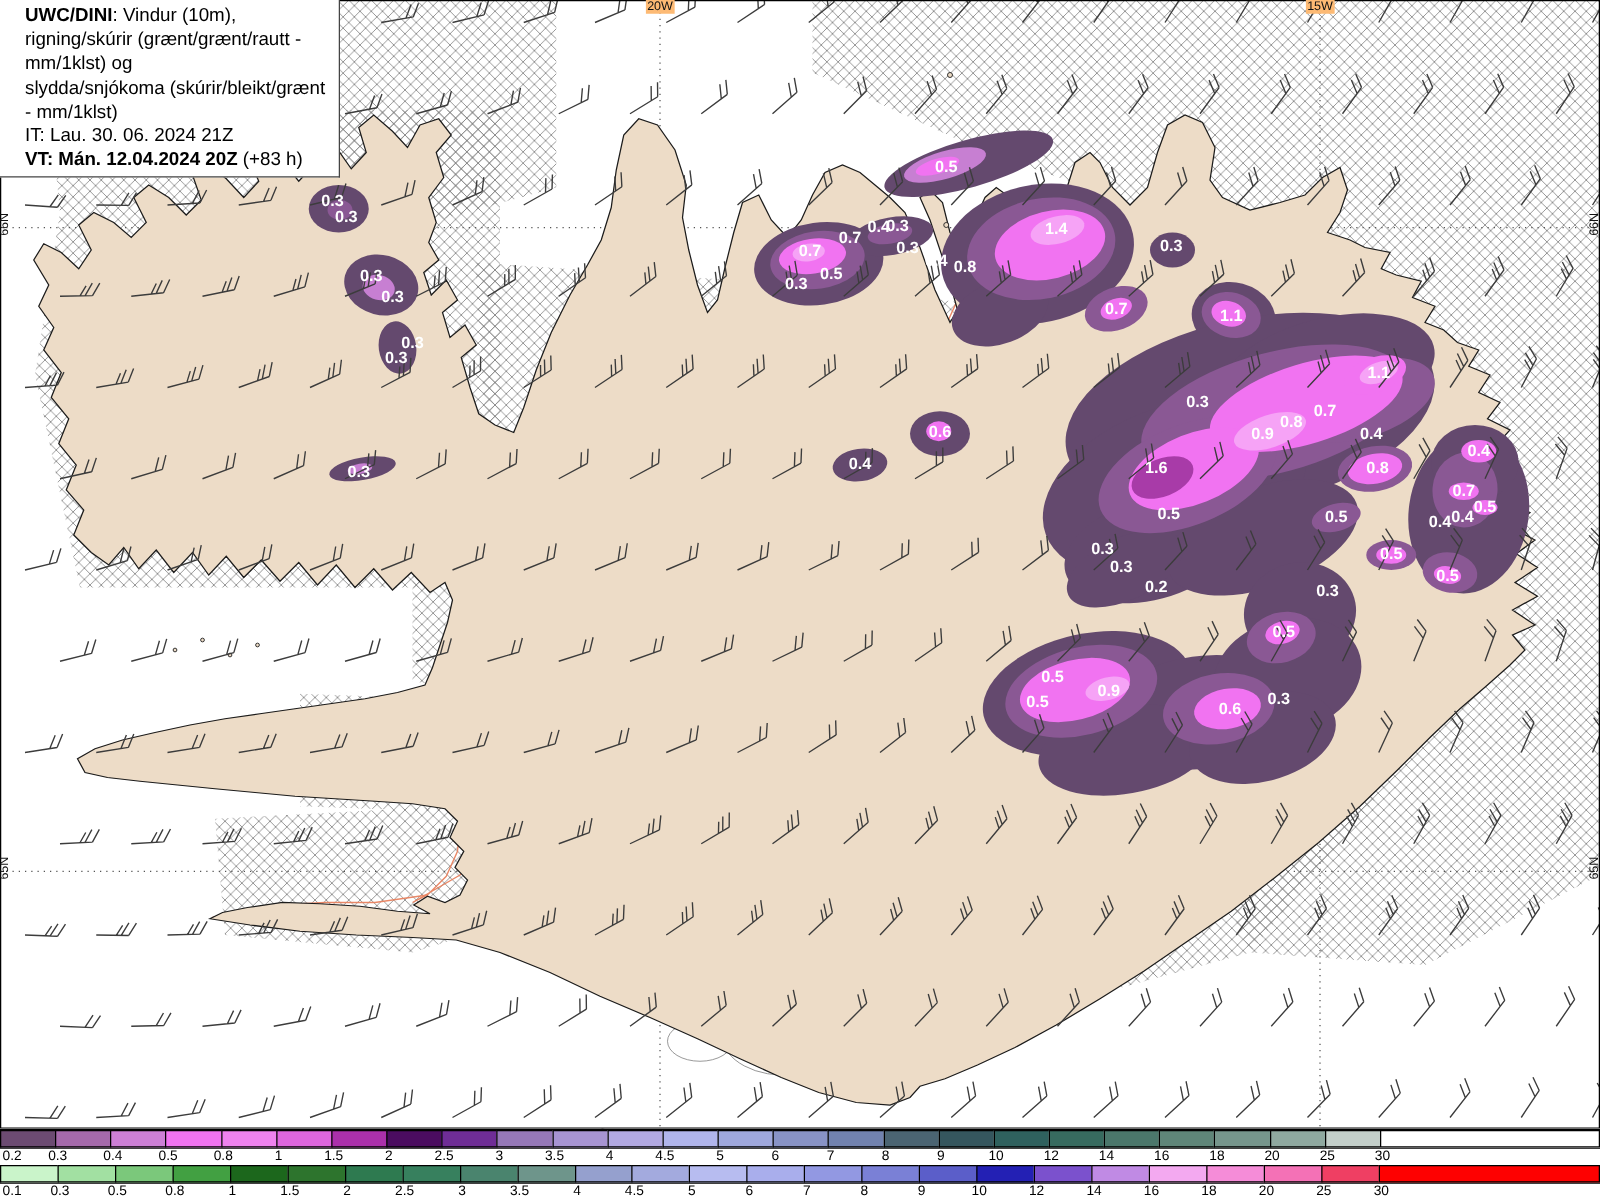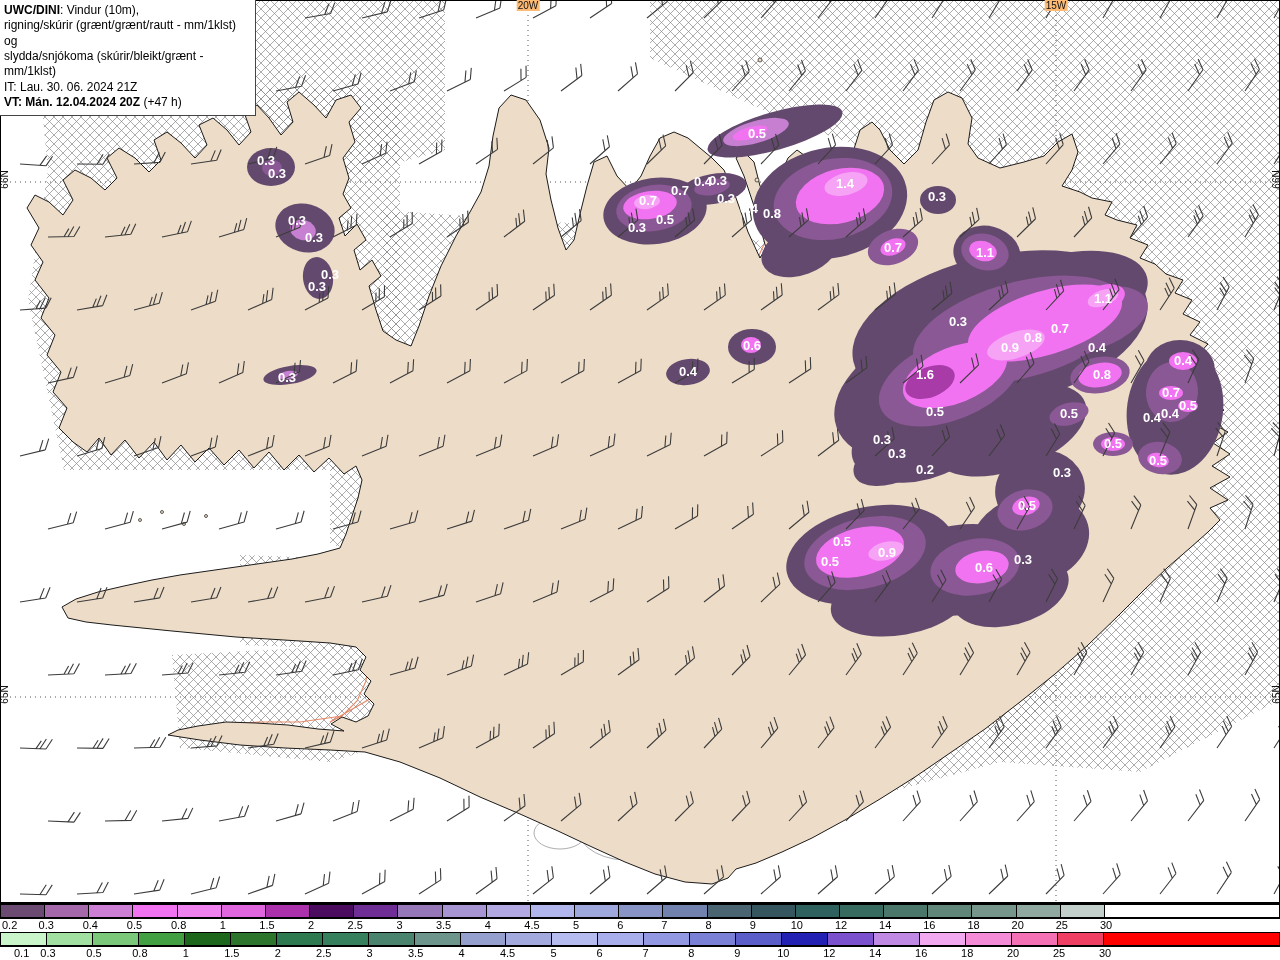--- a/index.html
+++ b/index.html
@@ -2,21 +2,21 @@
 <html><head>
 <meta charset="utf-8">
 <style>
   html,body{margin:0;padding:0;background:#fff;}
   .stage{position:relative;width:1280px;height:960px;overflow:hidden;
          font-family:"Liberation Sans",sans-serif;background:#fff;}
   .maparea{position:absolute;left:0;top:0;width:1280px;height:903px;}
   svg{display:block;}
   .legend{position:absolute;left:0;top:0;width:246px;background:#fff;
           border:1px solid #444;border-left:none;border-top:none;
-          padding:3px 5px 4px 4px;font-size:12px;line-height:1.28;color:#000;z-index:5;}
+          padding:3px 5px 4px 20px;font-size:15px;line-height:1.28;color:#000;z-index:5;}
   .legend b{font-weight:700;}
   .gratlab{position:absolute;font-size:10px;color:#111;background:#fdba74;padding:0 1px;z-index:4;}
   .gratlab.top{transform:translateX(-50%);top:0;}
   .gratlab.side{transform:rotate(-90deg);background:transparent;}
   .colorbars{position:absolute;left:0;top:903px;width:1280px;height:57px;background:#fff;
              border-top:1px solid #000;}
   .bar{position:relative;display:flex;width:1280px;height:15px;box-sizing:border-box;
        border-bottom:1px solid #000;}
   .bar .cell{height:100%;box-sizing:border-box;border:1px solid #000;border-right:none;}
   .bar .cell:last-child{border-right:1px solid #000;flex:1;}
@@ -545,21 +545,21 @@
         </g>
 
       <rect x="0.5" y="0.5" width="1279" height="902" fill="none" stroke="#000" stroke-width="1"></rect>
     </svg>
 
     <div class="legend">
       <div><b>UWC/DINI</b><span>: Vindur (10m),</span></div>
       <div>rigning/skúrir (grænt/grænt/rautt - mm/1klst) og</div>
       <div>slydda/snjókoma (skúrir/bleikt/grænt - mm/1klst)</div>
       <div>IT: Lau. 30. 06. 2024 21Z</div>
-      <div><b>VT: Mán. 12.04.2024 20Z</b><span> (+47 h)</span></div>
+      <div><b>VT: Mán. 12.04.2024 20Z</b><span> (+83 h)</span></div>
     </div>
 
     <div id="gratlabels">
         <div class="gratlab top" style="left: 528px;">20W</div>
         <div class="gratlab top" style="left: 1056px;">15W</div>
         <div class="gratlab side" style="left: -6px; top: 174px;">66N</div>
         <div class="gratlab side" style="left: -6px; top: 689px;">65N</div>
         <div class="gratlab side" style="right: -6px; top: 174px;">66N</div>
         <div class="gratlab side" style="right: -6px; top: 689px;">65N</div>
       </div>
@@ -643,21 +643,21 @@
         <div class="cell" style="background: rgb(35, 32, 180); width: 45.96px;"></div>
         <div class="cell" style="background: rgb(123, 81, 205); width: 45.96px;"></div>
         <div class="cell" style="background: rgb(192, 138, 228); width: 45.96px;"></div>
         <div class="cell" style="background: rgb(243, 169, 240); width: 45.96px;"></div>
         <div class="cell" style="background: rgb(245, 140, 216); width: 45.96px;"></div>
         <div class="cell" style="background: rgb(244, 113, 182); width: 45.96px;"></div>
         <div class="cell" style="background: rgb(239, 63, 99); width: 45.96px;"></div>
         <div class="cell" style="background: rgb(254, 1, 1);"></div>
       </div>
     <div class="barlabels" id="barlab-bottom">
-        <span class="first" style="left: 14px;">0.1</span>
+        <span class="first" style="left: 2px;">0.1</span>
         <span style="left: 47.96px;">0.3</span>
         <span style="left: 93.92px;">0.5</span>
         <span style="left: 139.88px;">0.8</span>
         <span style="left: 185.84px;">1</span>
         <span style="left: 231.8px;">1.5</span>
         <span style="left: 277.76px;">2</span>
         <span style="left: 323.72px;">2.5</span>
         <span style="left: 369.68px;">3</span>
         <span style="left: 415.64px;">3.5</span>
         <span style="left: 461.6px;">4</span>

